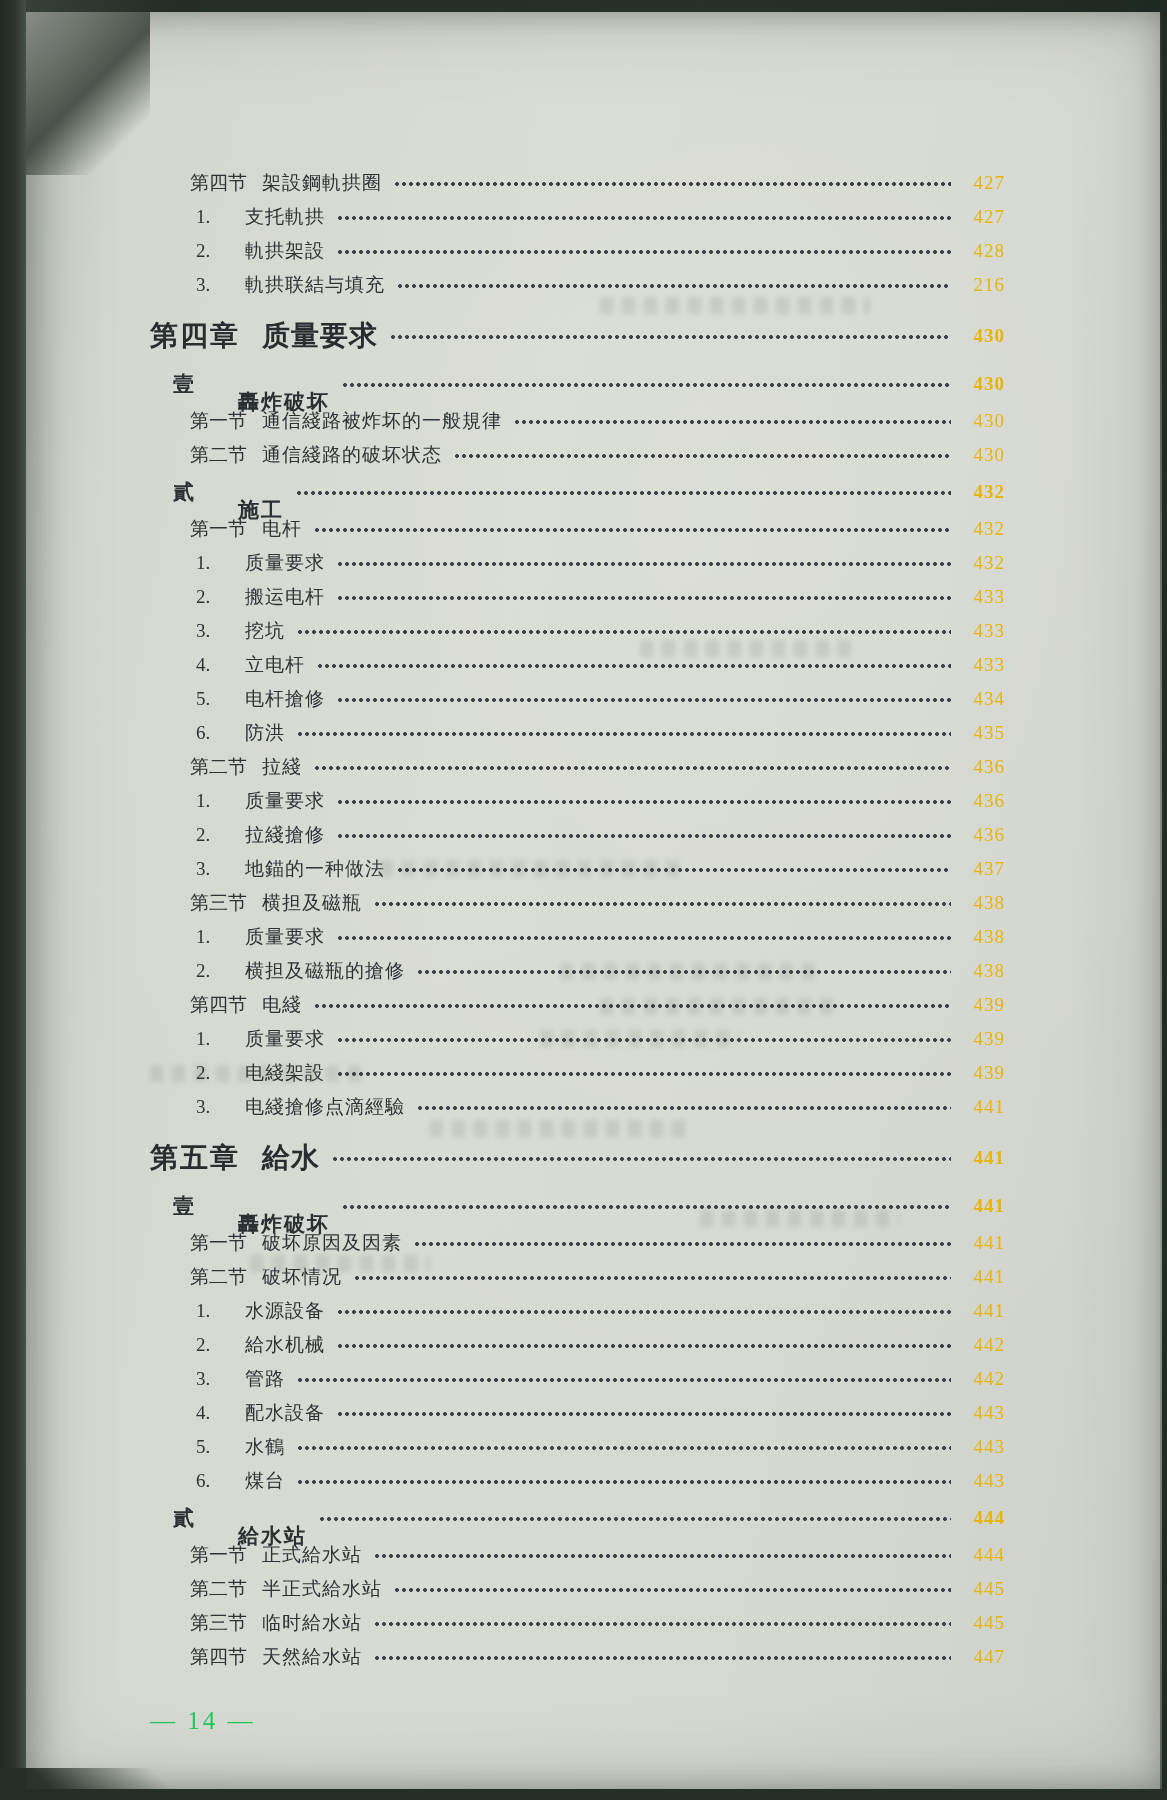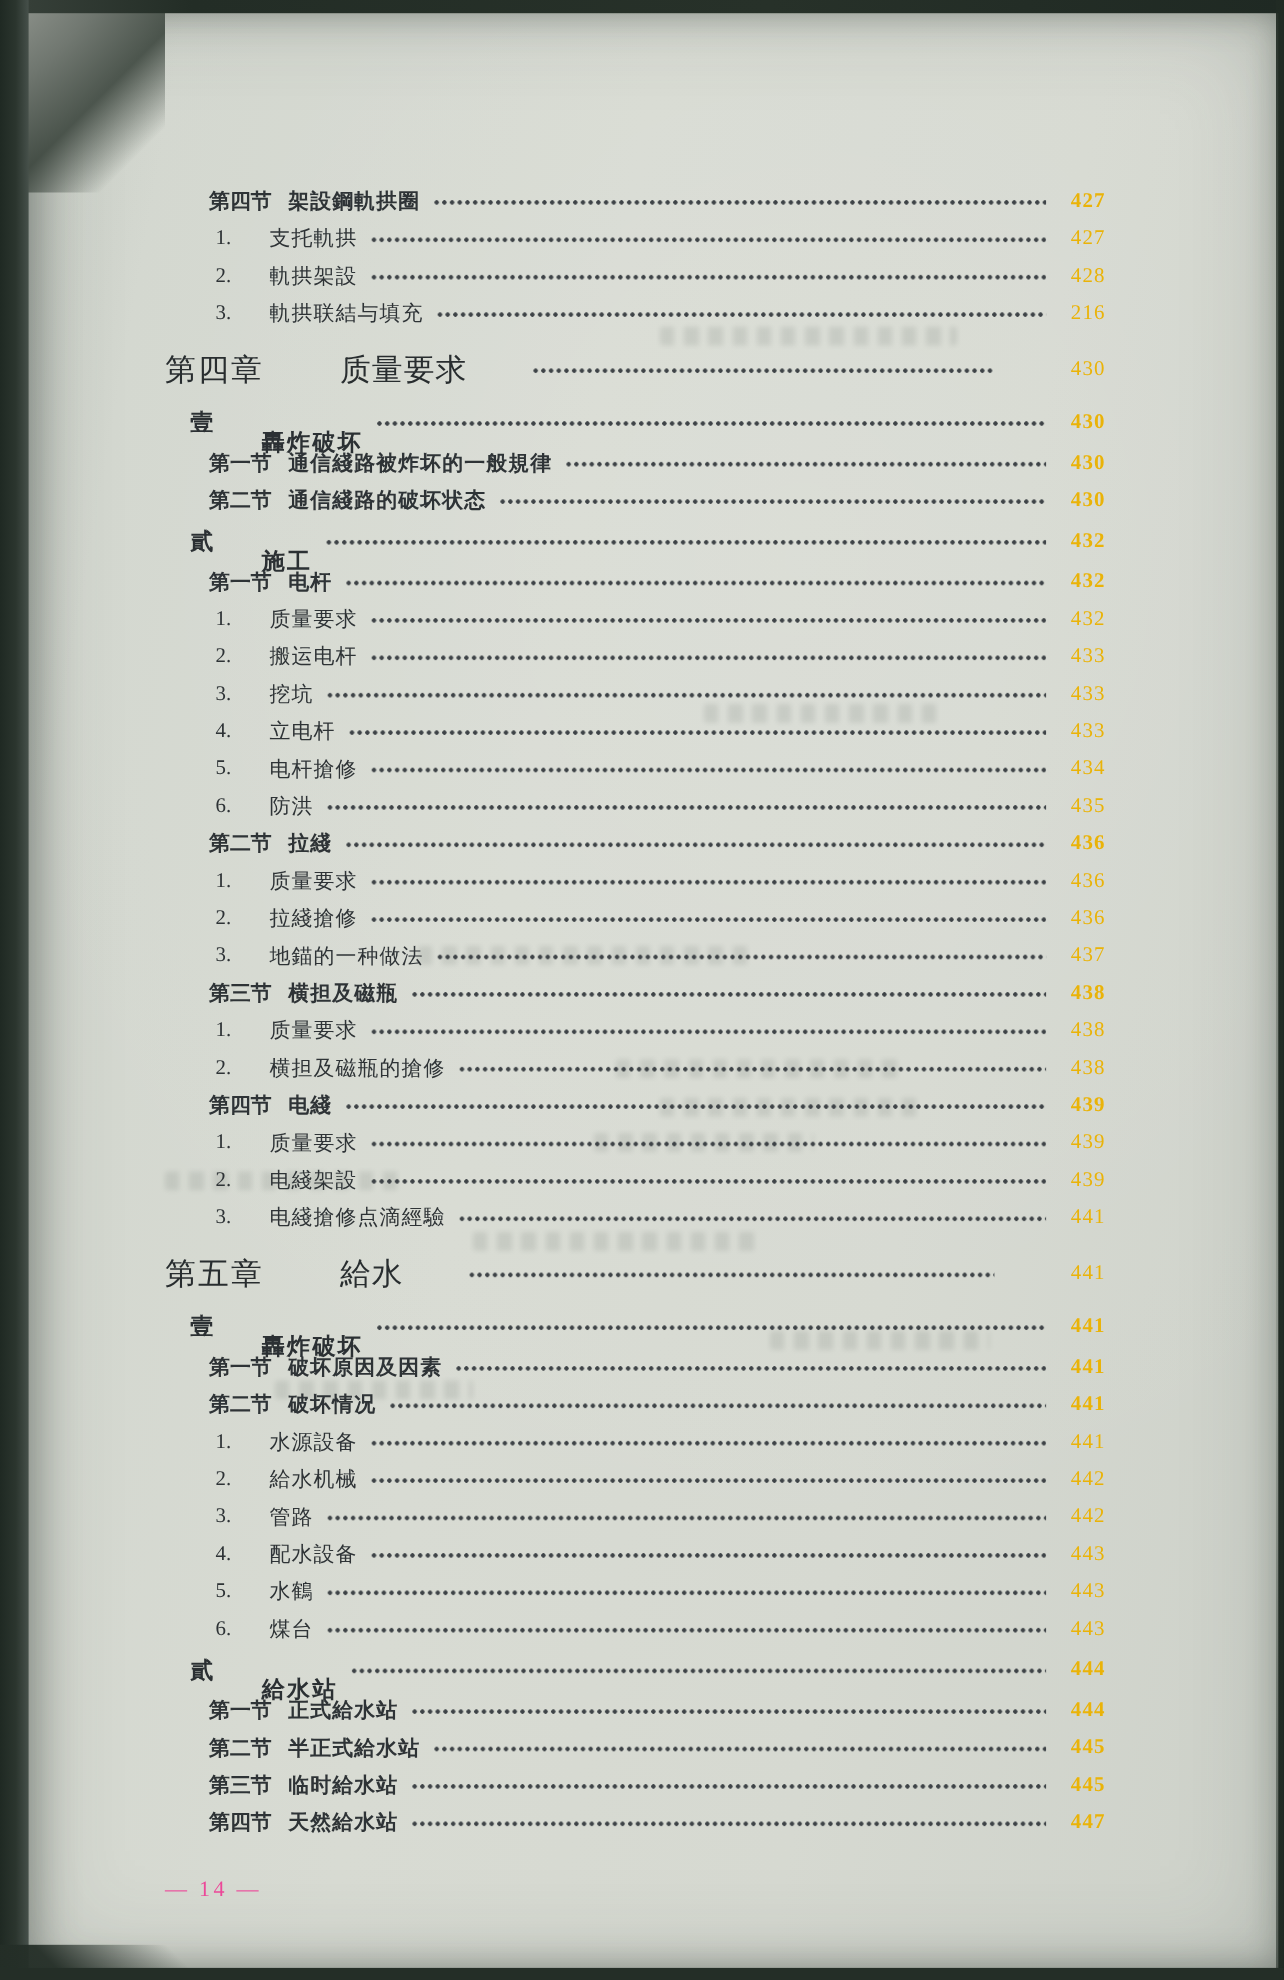--- a/index.html
+++ b/index.html
@@ -40,43 +40,43 @@
   .ghost { position:absolute; height:17px; border-radius:3px; pointer-events:none;
            background:repeating-linear-gradient(90deg, rgba(86,96,90,.30) 0 13px, rgba(86,96,90,0) 13px 22px);
            filter:blur(2.5px); opacity:.45; }
 
   
   .toc { position:absolute; left:150px; right:162px; top:166px; color:#2e3336; }
   .row { display:flex; align-items:center; }
   .lbl, .ttl { white-space:nowrap; }
   .ttl { letter-spacing:1px; }
 
-  .lv-section { height:34px; padding-left:40px; font-size:19px;font-weight:bold; }
+  .lv-section { height:34px; padding-left:40px; font-size:19px; }
   .lv-section .lbl { margin-right:15px; }
 
   .lv-item { height:34px; padding-left:46px; font-size:19px; }
   .lv-item .lbl { width:26px; margin-right:23px; }
 
-  .lv-chapter { height:56px; margin-top:6px; font-size:28px; font-weight:400;
-                letter-spacing:2px; color:#282d2f;gap:47px; }
+  .lv-chapter { height:56px; margin-top:6px; font-size:28px; font-weight:700;
+                letter-spacing:2px; color:#282d2f; }
   .lv-chapter .lbl { margin-right:22px; }
 
   .lv-part { height:40px; padding-left:23px; font-size:21px; font-weight:700;
              font-family:"DejaVu Sans","Liberation Sans",sans-serif; color:#2b3033; }
   .lv-part .lbl { margin-right:44px; }
   .lv-part .ttl { letter-spacing:2px;margin-top:36px; }
 
   .leader { flex:1; height:6px; margin:2px 8px 0 12px; min-width:30px;
             background-image:radial-gradient(circle at 3px 3px, #3e4347 1.7px, rgba(62,67,71,0) 2.2px);
             background-size:7px 6px; background-repeat:repeat-x; }
   .pg { min-width:46px; text-align:right; font-size:19px; color:#eab308;
         font-family:"Liberation Serif","DejaVu Serif",serif; letter-spacing:1px; }
 
-  .footer { position:absolute; left:150px; top:1707px; font-size:20px;
-            letter-spacing:3px; color:#ec4899; }
+  .footer { position:absolute; left:150px; top:1707px; font-size:25px;
+            letter-spacing:3px; color:#22c55e; }
 </style>
 </head>
 <body>
 
 <div class="photo">
   <div class="paper"></div>
 
   <div class="ghost" style="left:600px; top:297px; width:270px;"></div>
   <div class="ghost" style="left:640px; top:640px; width:220px;"></div>
   <div class="ghost" style="left:380px; top:860px; width:300px;"></div>

